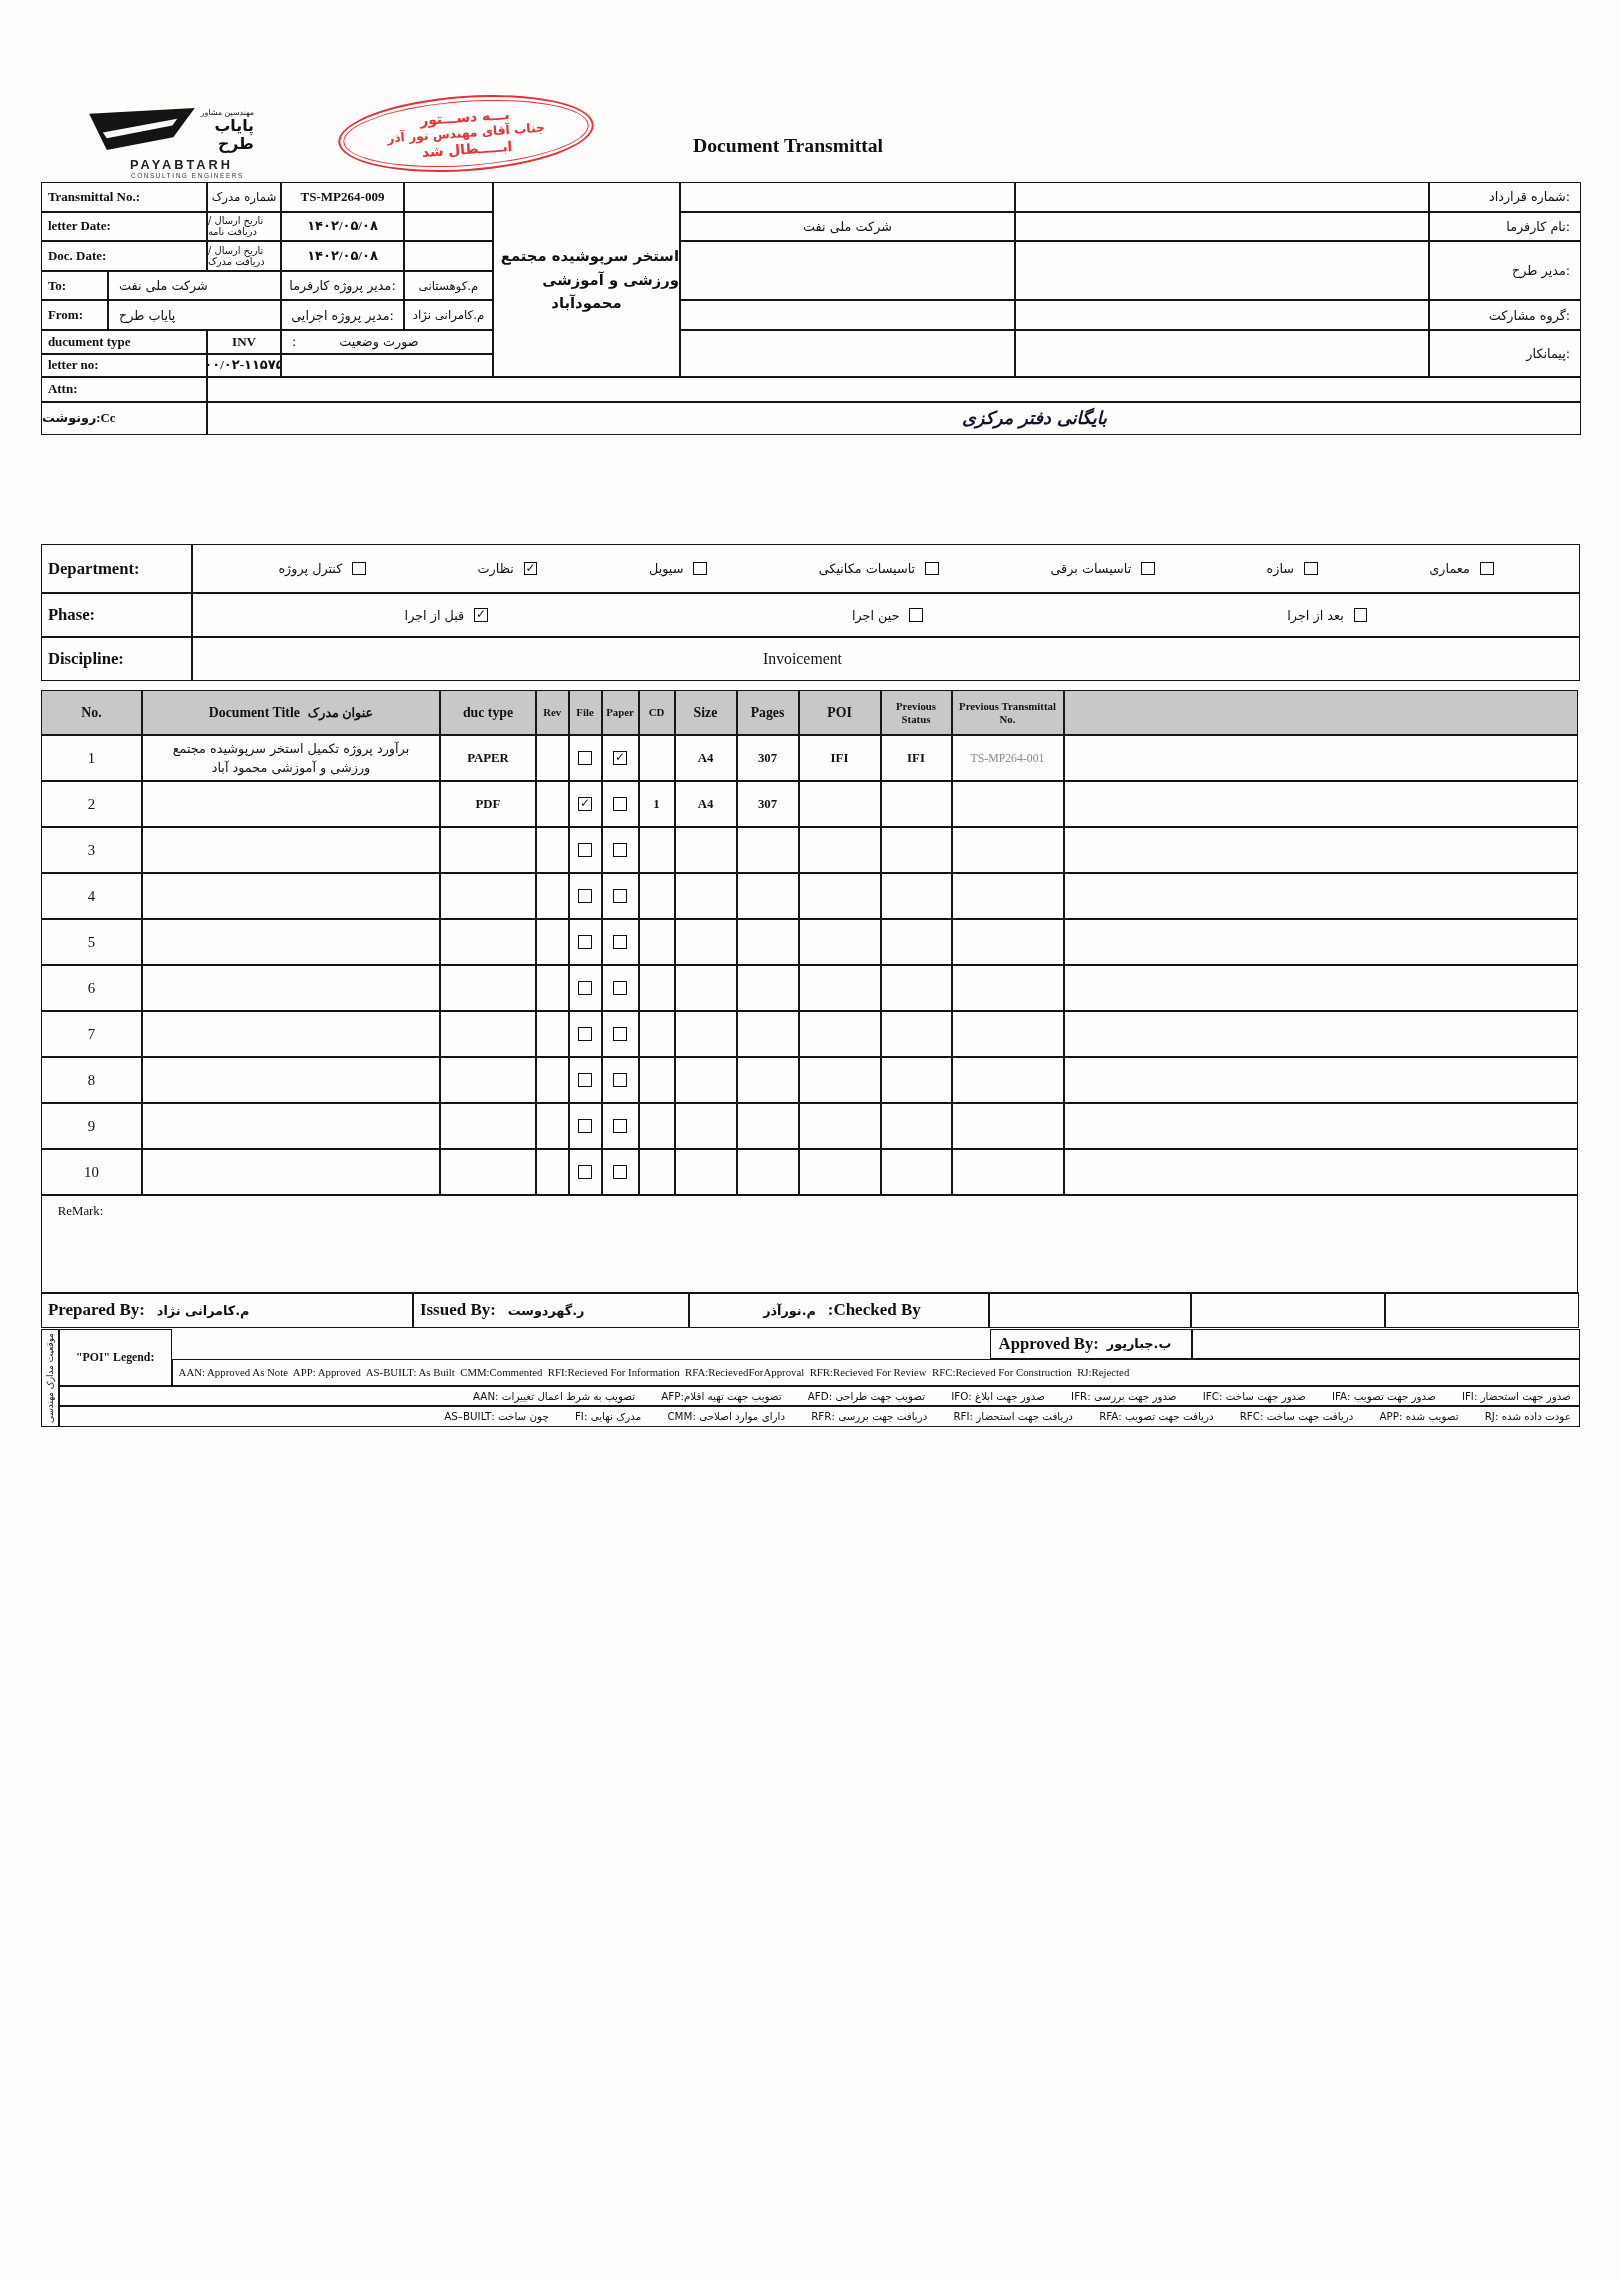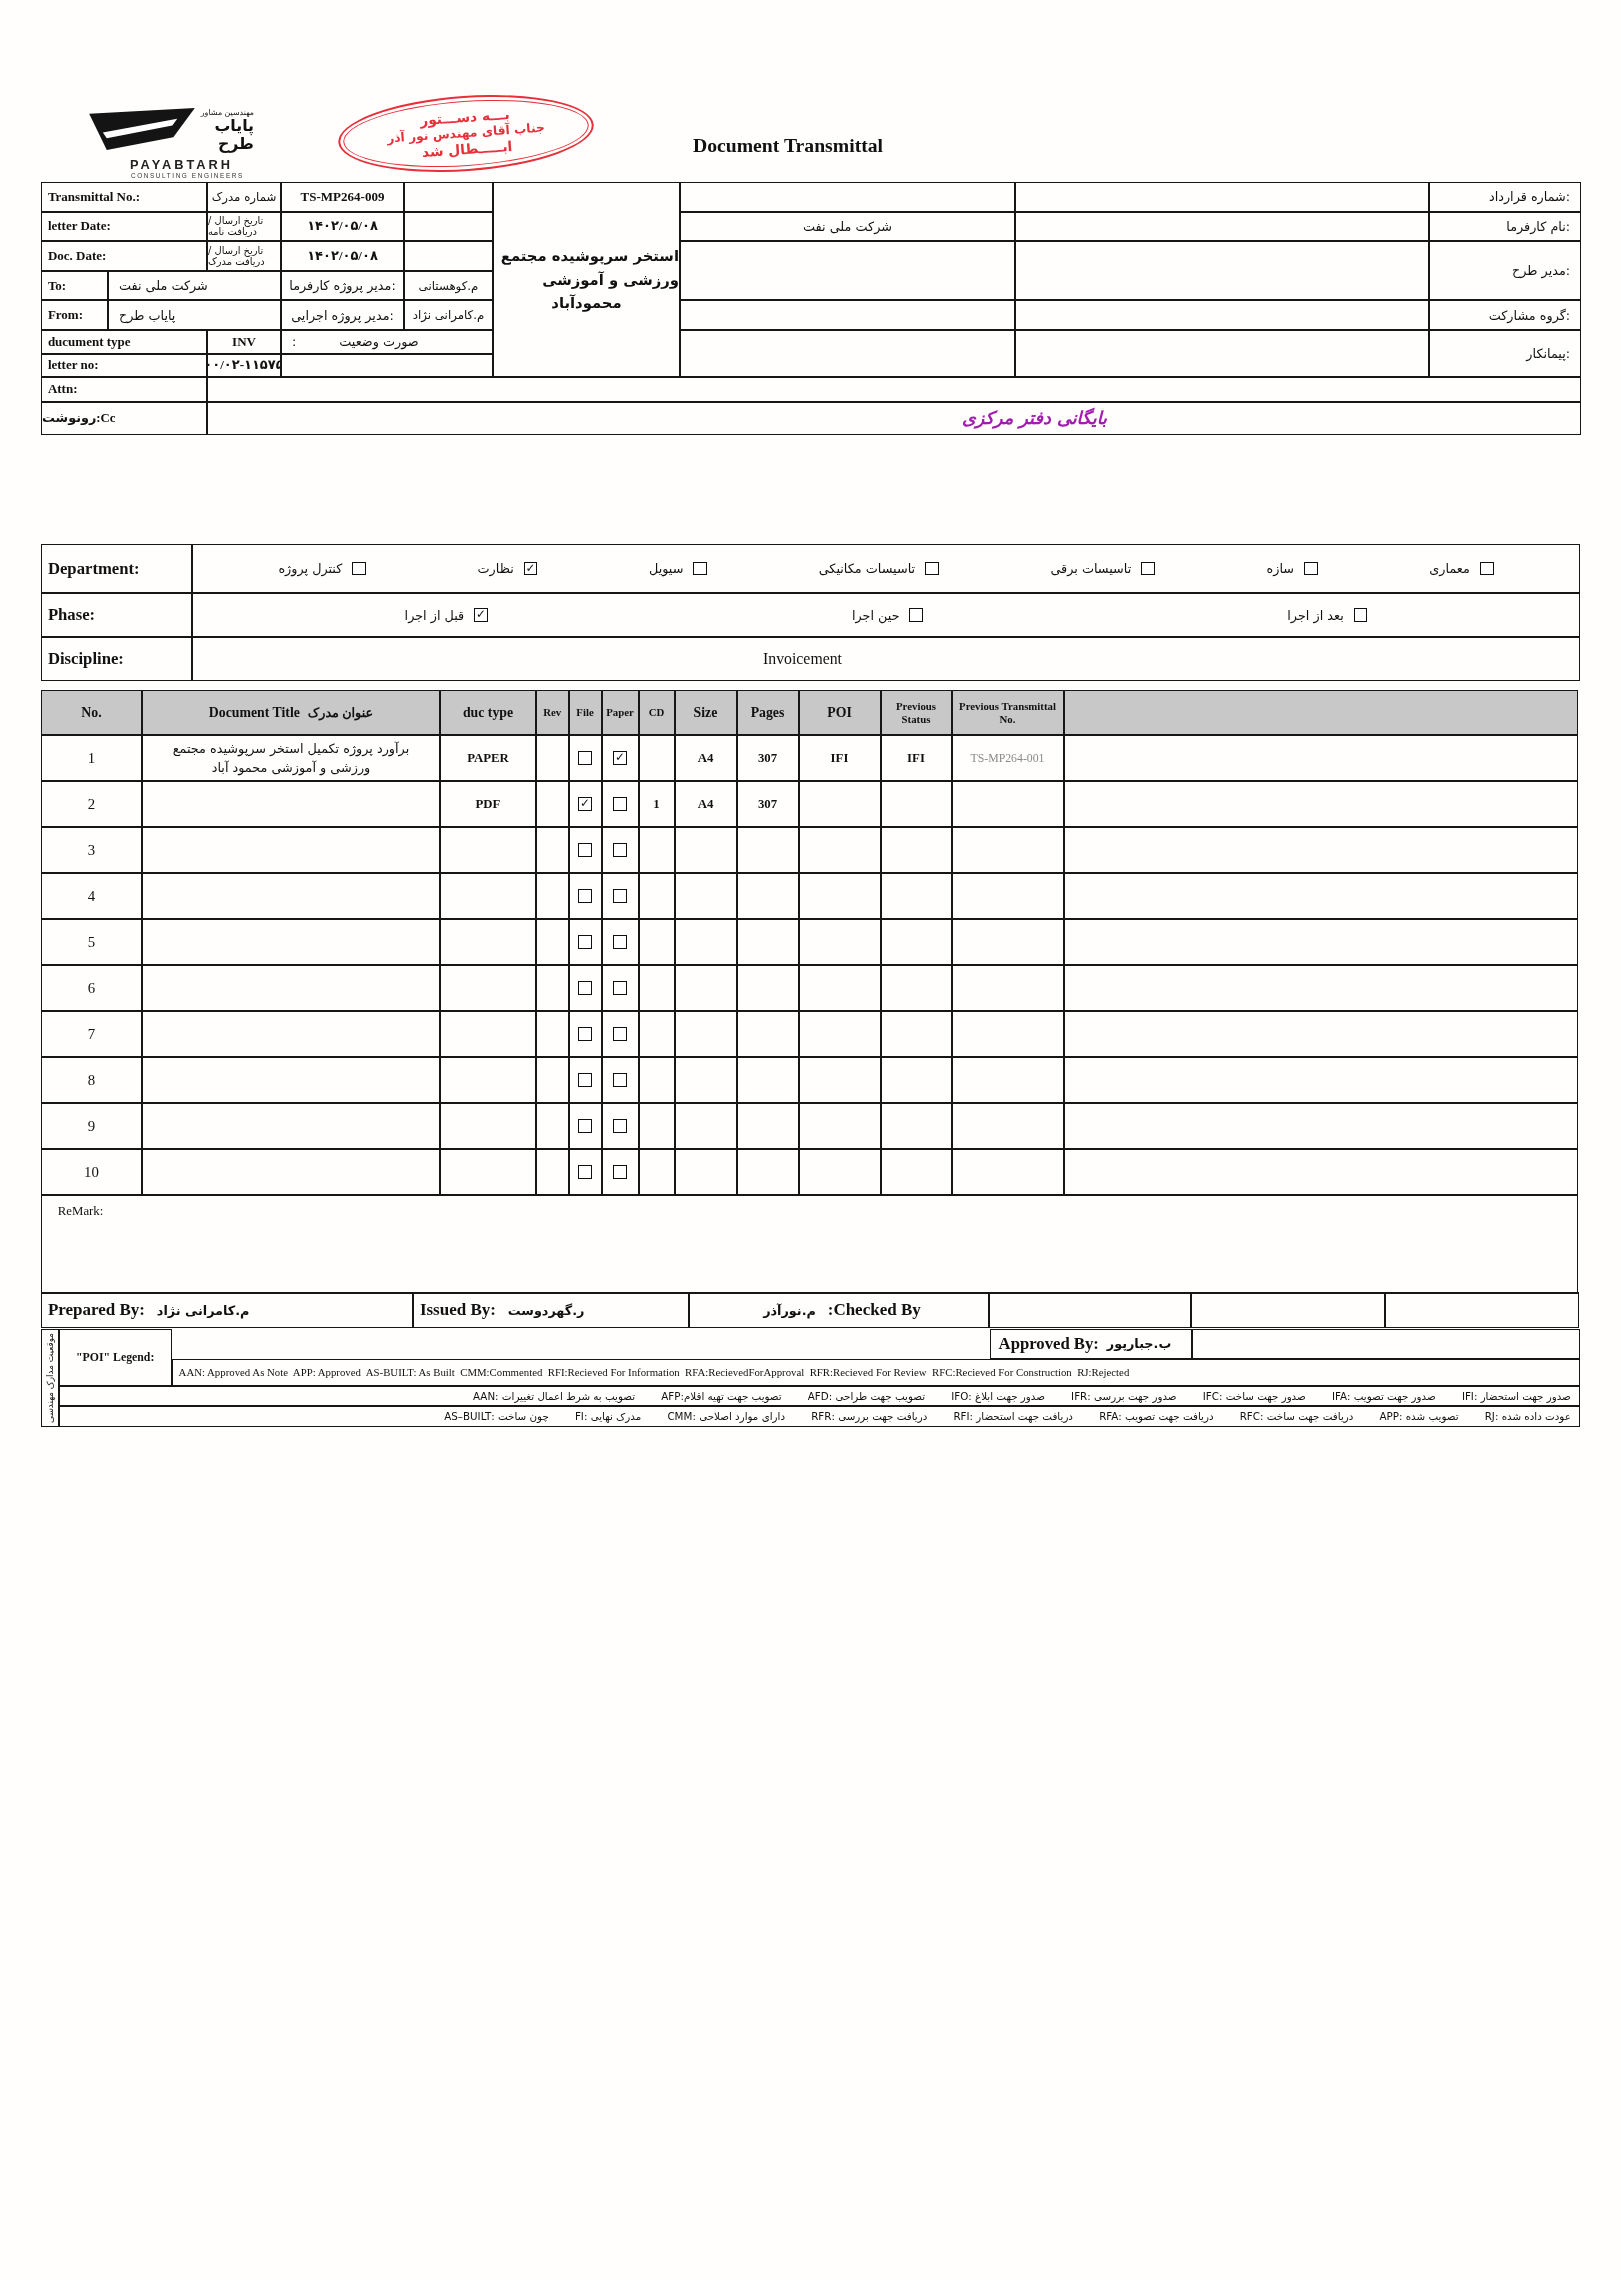--- a/index.html
+++ b/index.html
@@ -45,21 +45,21 @@
 
   
   .info-grid{position:absolute;left:41px;top:182px;width:1539px;height:253px;display:grid;
      grid-template-columns:67px 99px 74px 123px 89px 187px 335px 414px 152px;
      grid-template-rows:29.6px 29.6px 29.6px 29.6px 29.6px 23.6px 23.6px 24.6px 33px;}
   .proj-title{flex-direction:column;font-weight:bold;font-size:14.8px;line-height:1.6;direction:rtl;text-align:right;}
   .doctype-fa{justify-content:flex-start;gap:43px;padding-left:9.9px;font-size:12.8px;}
   .cc-cell{direction:rtl;justify-content:flex-end;padding-right:7.9px;font-size:12.8px;
            font-family:"Liberation Serif","DejaVu Sans",serif;font-weight:bold;}
   .handwriting{direction:rtl;justify-content:flex-start;padding-right:473px;
-           font-style:italic;font-weight:bold;font-size:17.7px;letter-spacing:1px;color:#a21caf;}
+           font-style:italic;font-weight:bold;font-size:17.7px;letter-spacing:1px;color:#0f172a;}
 
   
   .class-grid{position:absolute;left:41px;top:504px;width:1539px;height:138px;display:grid;
      grid-template-columns:151px 1388px;grid-template-rows:49px 44px 44px;margin-top:40px;}
   .items{justify-content:space-around;padding:0 29.6px;}
   .chk-item{display:flex;align-items:center;gap:9.9px;}
   .cb{width:13.8px;height:13.8px;border:1.4px solid #111;background:#fff;display:inline-flex;
       align-items:center;justify-content:center;flex:none;}
   .cb.checked::after{content:"✓";font-size:11.8px;font-weight:bold;line-height:1;}
   .discipline-val{font-family:"Liberation Serif",serif;font-size:15.8px;padding-right:167px;}

